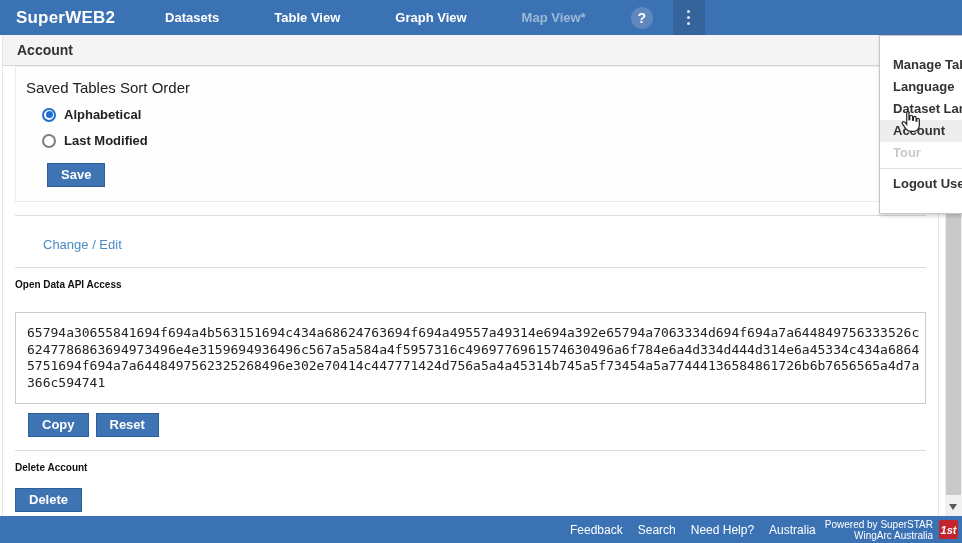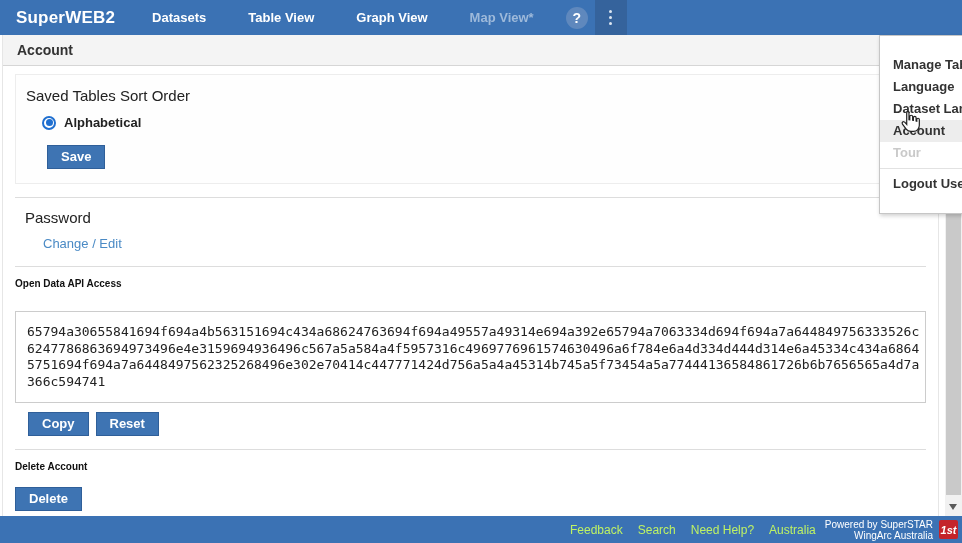--- a/index.html
+++ b/index.html
@@ -4,37 +4,37 @@
 <style>
   * { box-sizing: border-box; margin: 0; padding: 0; }
   html,body { width:962px; height:543px; }
   body {
     font-family: "Liberation Sans", sans-serif;
     background:#fff; position:relative; overflow:hidden;
   }
   .app { position:absolute; inset:0; width:962px; height:543px; background:#fff; overflow:hidden; }
 
   
-  .navbar { height:35px; background:#3b72b4; display:flex; align-items:center; position:relative; z-index:3; }
+  .navbar { height:35px; background:#3b72b4; display:flex; align-items:center; position:relative; z-index:3;gap:13px; }
   .brand { color:#fff; font-size:17px; font-weight:bold; padding:0 16px 0 16px; letter-spacing:.2px; }
   .nav-item { color:#fff; font-size:13px; font-weight:bold; padding:0 21px; cursor:pointer; }
   .nav-item.disabled { color:#9db9da; }
   .search-wrap { margin-left:auto; position:relative; width:146px; height:22px; }
   .search-input { width:100%; height:100%; border:0; border-radius:2px; padding:0 26px 0 8px; font-size:13px; color:#333; font-family:inherit; }
   .search-input::placeholder { color:#757575; }
   .search-icon { position:absolute; right:5px; top:3px; width:16px; height:16px; }
   .help-btn { width:22px; height:22px; border-radius:50%; background:#5f88bd; color:#fff; font-weight:bold; font-size:14px; display:flex; align-items:center; justify-content:center; margin:0 7px 0 11px; cursor:pointer; }
   .kebab-btn { width:32px; height:35px; background:#35639c; display:flex; flex-direction:column; align-items:center; justify-content:center; gap:3px; cursor:pointer; }
   .kebab-btn .dot { width:3px; height:3px; background:#dde7f2; border-radius:50%; }
 
   
   .main-area { position:absolute; top:35px; left:2px; width:937px; height:481px; border-left:1px solid #e6e6e6; border-right:1px solid #e6e6e6; background:#fff; overflow:hidden; }
   .page-header { height:31px; background:#f4f4f4; border-bottom:1px solid #d6d6d6; display:flex; align-items:center; padding-left:14px; font-size:14px; font-weight:bold; color:#333; }
   .content { padding:0 12px; }
-  .panel { margin-top:8px; border:1px solid #ededed; background:#fefefe; padding:12px 10px 14px; }
+  .panel { border:1px solid #ededed; background:#fefefe; padding:12px 10px 14px; }
   .sec-h { font-size:15px; font-weight:normal; color:#222; }
   .sec-hb { font-size:10px; font-weight:bold; color:#111; }
   .radio-row { display:flex; align-items:center; gap:8px; margin:11px 0 0 16px; cursor:pointer; }
   .radio { width:14px; height:14px; border-radius:50%; display:flex; align-items:center; justify-content:center; background:#fff; }
   .radio.sel { border:2px solid #1f6fd0; }
   .radio.sel .rdot { width:7px; height:7px; border-radius:50%; background:#1f6fd0; }
   .radio.unsel { border:2px solid #7f7f7f; }
   .radio-label { font-size:13px; font-weight:bold; color:#222; }
   .btn { background:#3e74b3; border:1px solid #2f5f99; border-radius:0; color:#fff; font-size:13px; font-weight:bold; padding:3px 13px 4px; cursor:pointer; font-family:inherit; }
   .save-btn { margin:15px 0 0 21px; }
@@ -42,21 +42,21 @@
   .pw { padding-left:10px; }
   .link { color:#4a8ac5; font-size:13px; margin:10px 0 2px 18px; display:inline-block; cursor:pointer; text-decoration:none; }
   .api-box { border:1px solid #ccc; margin-top:22px; padding:12px 11px; background:#fff; }
   .api-key { font-family:"DejaVu Sans Mono", monospace; font-size:13px; line-height:16.5px; color:#222; width:calc(114ch + 2px); word-break:break-all; }
   .btn-row { display:flex; gap:7px; margin:9px 0 2px 13px; }
   .delete-btn { margin:15px 0 4px 0; }
 
   
   .footer { position:absolute; left:0; bottom:0; width:962px; height:27px; background:#3b72b4; display:flex; align-items:center; z-index:6; }
   .f-links { margin-left:auto; display:flex; gap:15px; align-items:center; }
-  .f-link { color:#bef264; font-size:12px; cursor:pointer; text-decoration:none; }
+  .f-link { color:#ffffff; font-size:12px; cursor:pointer; text-decoration:none; }
   .powered { color:#fff; font-size:10px; line-height:11px; text-align:right; margin:0 6px 0 9px; }
   .logo-1st { width:19px; height:19px; background:#c4242b; color:#fff; font-style:italic; font-weight:bold; font-size:11px; display:flex; align-items:center; justify-content:center; margin-right:4px; border-radius:2px; }
 
   
   .scrollbar { position:absolute; right:0; top:35px; width:17px; height:481px; background:#f1f1f1; z-index:5; }
   .sb-thumb { position:absolute; left:1px; width:15px; top:165px; height:295px; background:#c9c9c9; }
   .sb-down { position:absolute; bottom:6px; left:4px; width:0; height:0; border-left:4.5px solid transparent; border-right:4.5px solid transparent; border-top:6px solid #5a5a5a; }
 
   
   .menu { position:absolute; top:35px; left:840px; width:120px; background:#fff; border:1px solid #c6c6c6; box-shadow:1px 2px 4px rgba(0,0,0,.18); z-index:10; padding:18px 0;margin-left:39px; }
@@ -92,27 +92,30 @@
     <div class="content">
 
       <div class="panel">
         <div class="sec-h">Saved Tables Sort Order</div>
         <div class="radio-row">
           <span class="radio sel">
               <span class="rdot"></span>
             </span>
           <span class="radio-label">Alphabetical</span>
         </div>
+        <div class="radio-row">
+          <span class="radio unsel"></span>
+          <span class="radio-label">Last Modified</span>
+        </div>
         <button class="btn save-btn">Save</button>
       </div>
 
       <hr class="sep">
 
       <div class="pw">
-        <div class="sec-h">Password</div>
         <a class="link">Change / Edit</a>
       </div>
 
       <hr class="sep">
 
       <div>
         <div class="sec-hb">Open Data API Access</div>
         <div class="api-box">
           <div class="api-key">65794a30655841694f694a4b563151694c434a68624763694f694a49557a49314e694a392e65794a7063334d694f694a7a644849756333526c6247786863694973496e4e3159694936496c567a5a584a4f5957316c4969776961574630496a6f784e6a4d334d444d314e6a45334c434a68645751694f694a7a6448497562325268496e302e70414c447771424d756a5a4a45314b745a5f73454a5a77444136584861726b6b7656565a4d7a366c594741</div>
         </div>

